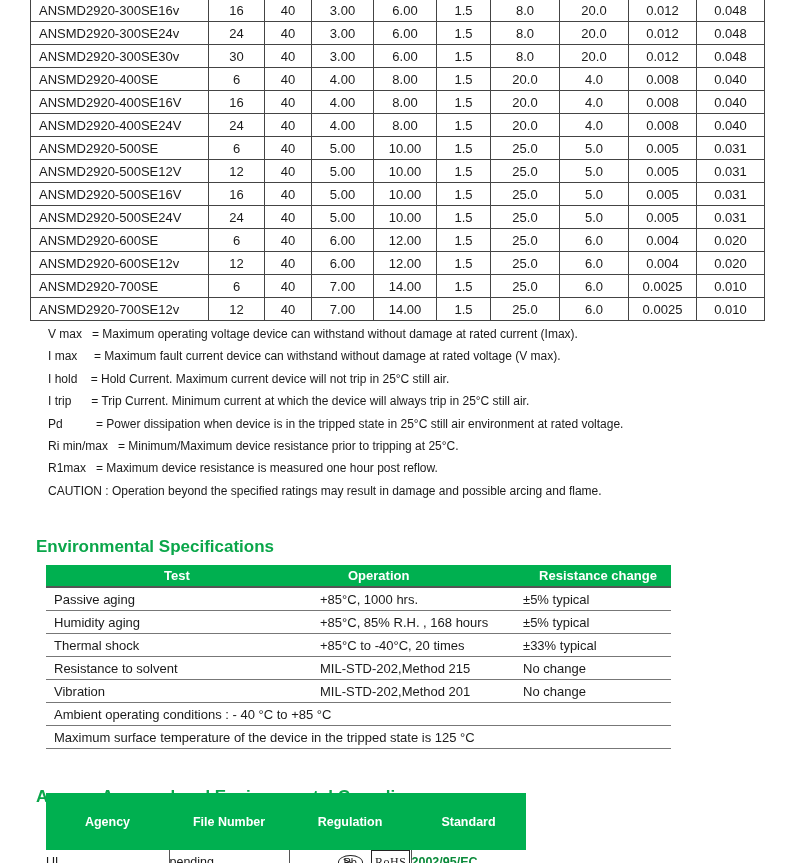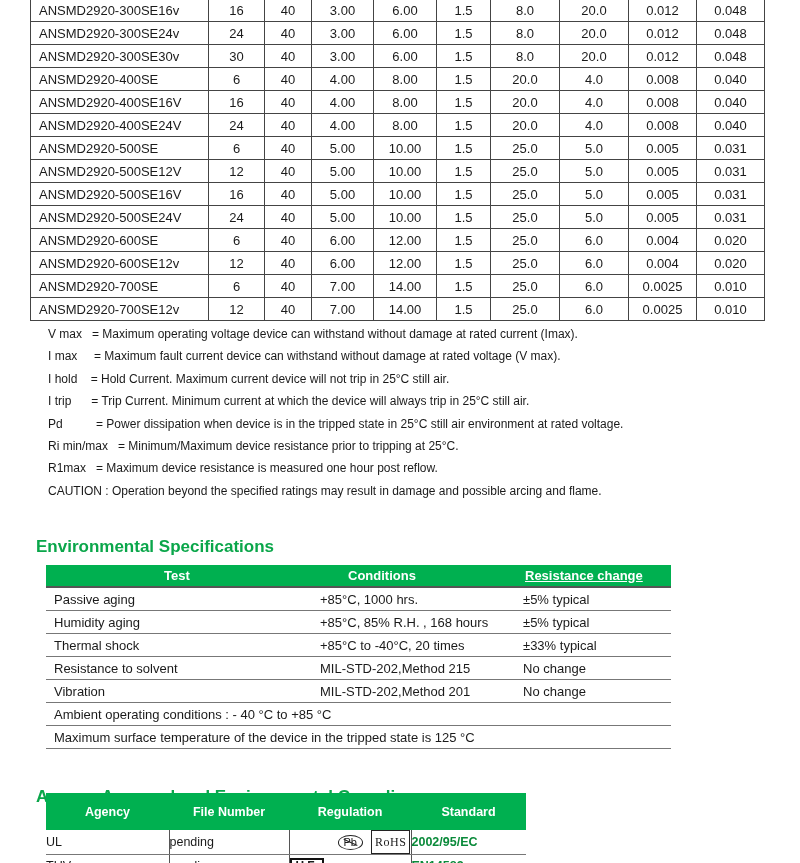--- a/index.html
+++ b/index.html
@@ -7,21 +7,21 @@
   .spec { position:absolute; left:30px; top:-2px; border-collapse:collapse; font-size:13px; }
   .spec td { border:1px solid #444; height:22px; padding:0; text-align:center; }
   .spec td.pn { text-align:left; padding-left:8px; }
   .notes { position:absolute; left:48px; top:323px; font-size:12px; line-height:22.4px; }
   .notes .row { white-space:pre; }
   h2 { position:absolute; margin:16px; color:#0aa64a; font-size:17px; font-weight:bold; }
   .env { position:absolute; left:46px; top:565px; width:625px; border-collapse:collapse; font-size:13px; }
   .env th { background:#00b050; color:#fff; font-weight:bold; height:21px; padding:0; border-bottom:2px solid #555;text-align:center; }
   .env td { height:22px; padding:0 0 0 8px; border-bottom:1.5px solid #777; text-align:left; }
   .agency { position:absolute; left:46px; top:793px; border-collapse:collapse; font-size:12.5px; }
-  .agency th { background:#00b050; color:#fff; font-weight:bold; height:21px; padding:8px; }
+  .agency th { background:#00b050; color:#fff; font-weight:bold; height:21px; padding:18px; }
   .agency td { height:22px; padding:0; text-align:left; border-bottom:1.5px solid #777; }
   .agency td.std { color:#0a8a3a; font-weight:bold;margin-top:31px; }
   .agency .vb { border-right:1.5px solid #555; }
   .rohs { display:inline-flex; align-items:center; gap:8px; vertical-align:middle;margin-left:48px; }
   .pb { display:inline-block; border:1.5px solid #222; border-radius:50%; padding:0 5px; font-size:11px; line-height:13px; position:relative; }
   .pb::after { content:""; position:absolute; left:4px; right:4px; top:6px; border-top:1px solid #222; transform:rotate(25deg); }
   .rohs-box { display:inline-block; border:1.5px solid #222; padding:4px 3px; font-size:12px; line-height:14px; letter-spacing:0.5px;font-family:Liberation Serif, serif; }
   .hf { display:inline-block; border:2px solid #111; padding:0 4px; font-size:12px; font-weight:bold; line-height:13px; letter-spacing:3px; vertical-align:middle; }
 </style>
 </head>
@@ -227,22 +227,22 @@
 
 <table class="env">
   <colgroup>
       <col style="width:262px">
       <col style="width:207px">
       <col style="width:156px">
     </colgroup>
   <thead>
     <tr>
       <th>Test</th>
-      <th style="text-align:left;padding-left:40px;">Conditions</th>
-      <th style="text-align:left;padding-left:10px;text-decoration:underline;">Resistance change</th>
+      <th style="text-align:left;padding-left:40px;">Operation</th>
+      <th style="text-align:center;padding-left:10px;">Resistance change</th>
     </tr>
   </thead>
   <tbody id="env-body">
       <tr>
         <td>Passive aging</td>
         <td style="padding-left: 12px;">+85°C, 1000 hrs.</td>
         <td>±5% typical</td>
       </tr>
       <tr>
         <td>Humidity aging</td>

